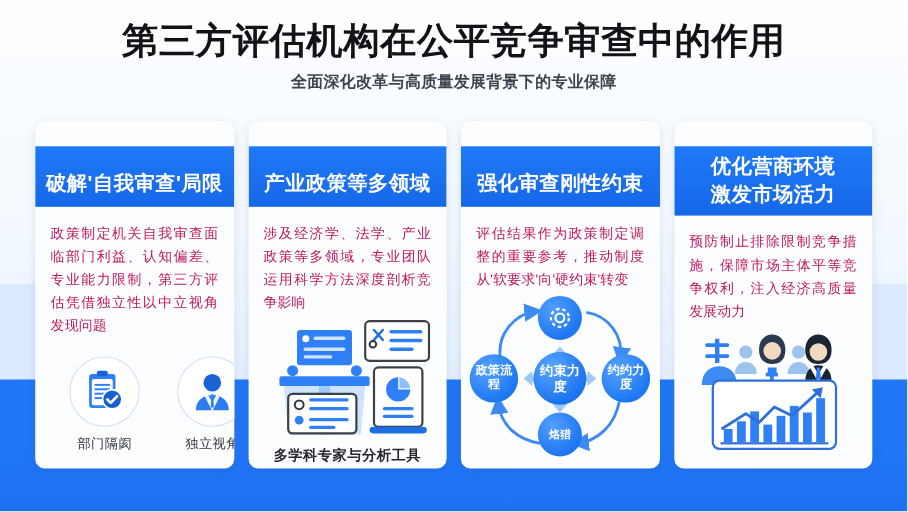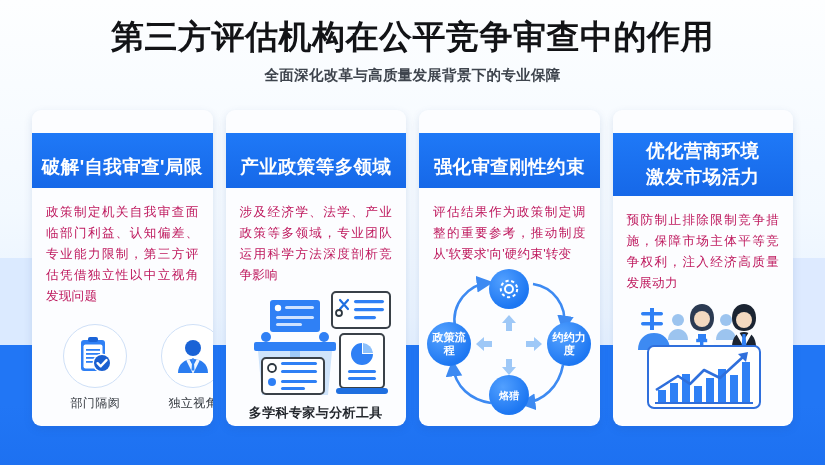--- a/index.html
+++ b/index.html
@@ -361,20 +361,21 @@
 
           <div class="node node-top">
             <svg width="26" height="26" viewBox="0 0 26 26" aria-hidden="true">
               <g fill="none" stroke="#ffffff" stroke-width="2">
                 <circle cx="13" cy="13" r="4"></circle>
                 <circle cx="13" cy="13" r="8.2" stroke-dasharray="3.2 2.6"></circle>
               </g>
             </svg>
           </div>
           <div class="node node-left">政策流程</div>
+          <div class="node node-center">约束力度</div>
           <div class="node node-right">约约力度</div>
           <div class="node node-bottom">烙猎</div>
         </div>
       </div>
     </div>
 
     <div class="card two-line">
       <div class="card-header">
         <span style="display:block">
           <span style="display:block">优化营商环境</span>

